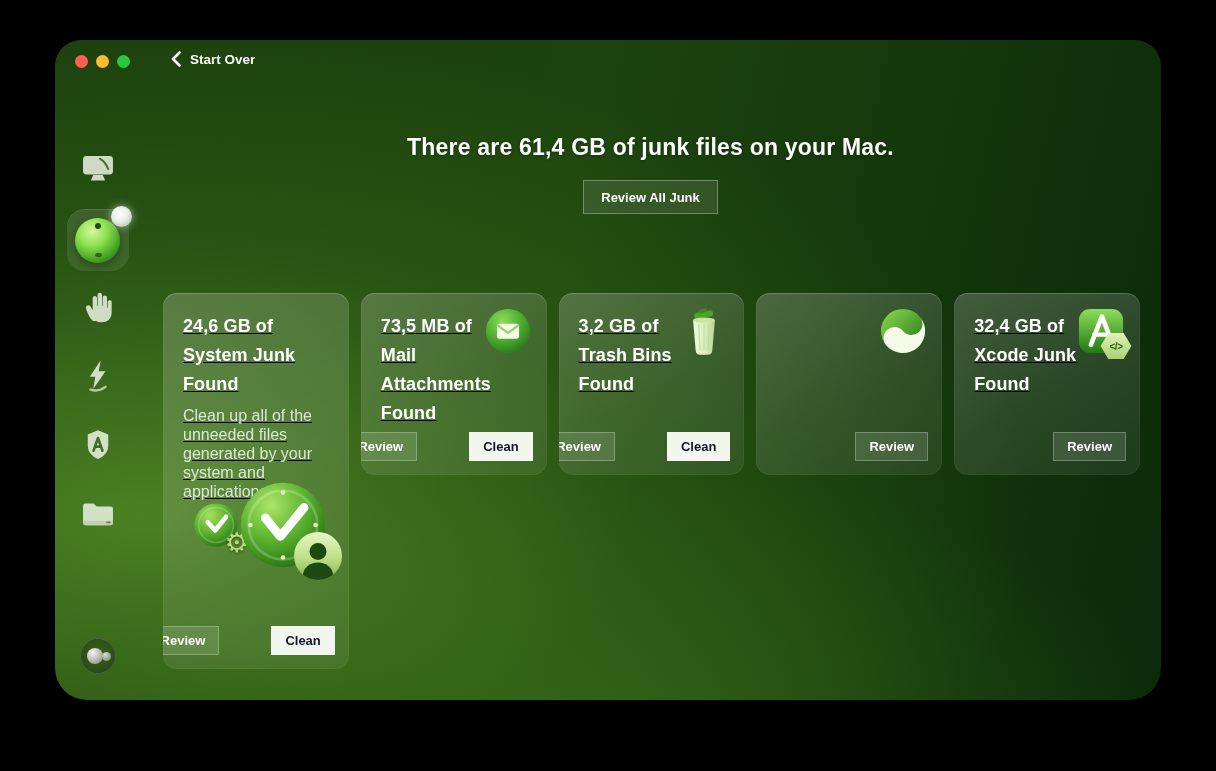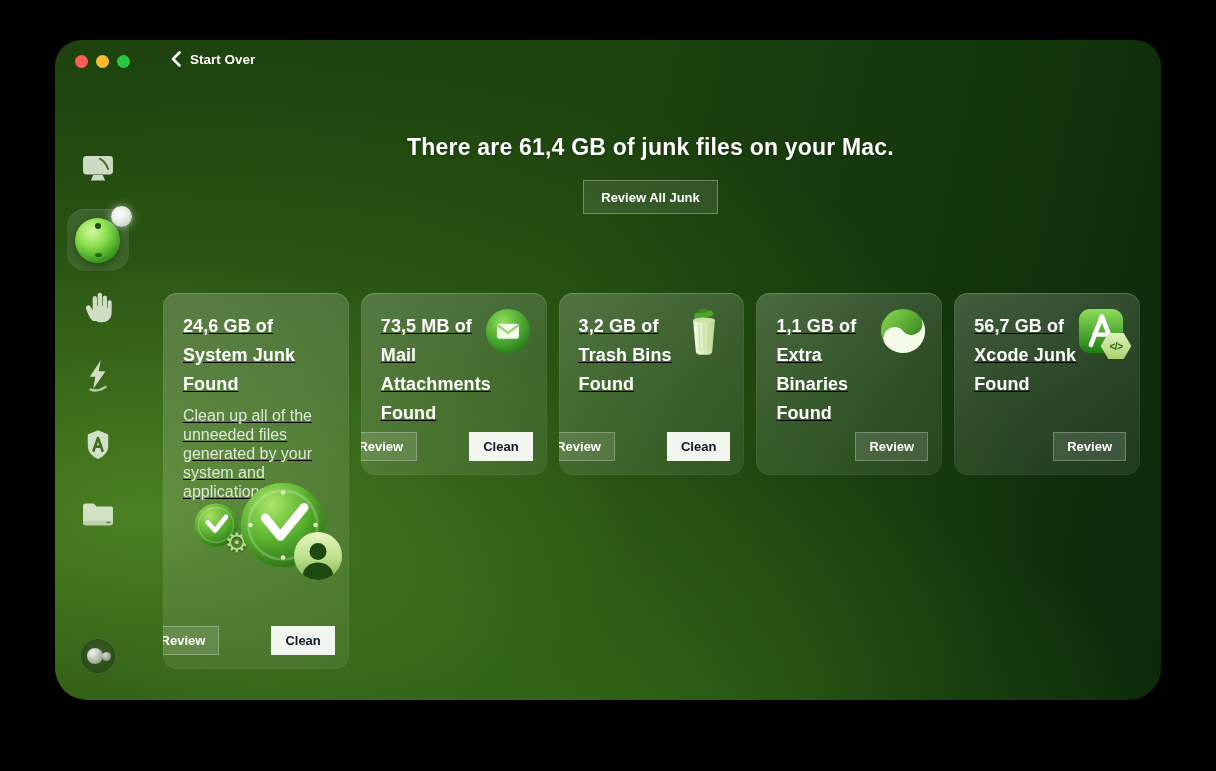--- a/index.html
+++ b/index.html
@@ -313,40 +313,39 @@
               <path d="M38 36 l3 62 M50 36 v62 M62 36 l-3 62" stroke="#b9d696" stroke-width="3" fill="none" opacity="0.7"></path>
             </svg>
           </span>
           <div class="card-actions">
             <div class="btn small">Review</div>
             <div class="btn small primary">Clean</div>
           </div>
         </div>
 
         <div class="card">
-          <div class="card-title">1,1 GB of Extra Binaries Found</div>
           <span class="corner-icon">
             <svg width="46" height="46" viewBox="0 0 100 100">
               <defs>
                   <linearGradient id="bn" x1="0" y1="0" x2="1" y2="1">
                 <stop offset="0" stop-color="#8fdc52"></stop>
                     <stop offset="1" stop-color="#1d6d12"></stop>
               </linearGradient>
                 </defs>
               <circle cx="50" cy="50" r="48" fill="url(#bn)"></circle>
               <path d="M50 2 a48 48 0 0 1 0 96 a24 24 0 0 1 0-48 a24 24 0 0 0 0-48 z" fill="#f4fbe9" transform="rotate(50 50 50)"></path>
             </svg>
           </span>
           <div class="card-actions">
             <div class="btn small">Review</div>
           </div>
         </div>
 
         <div class="card">
-          <div class="card-title">56,7 GB of Xcode Junk Found</div>
+          <div class="card-title">32,4 GB of Xcode Junk Found</div>
           <span class="corner-icon">
             <svg width="46" height="46" viewBox="0 0 100 100">
               <defs>
                   <linearGradient id="xc" x1="0" y1="0" x2="0" y2="1">
                 <stop offset="0" stop-color="#8ede5a"></stop>
                     <stop offset="1" stop-color="#1e7a13"></stop>
               </linearGradient>
                 </defs>
               <rect x="2" y="2" width="96" height="96" rx="24" fill="url(#xc)"></rect>
               <path d="M28 80 L52 18 M52 18 L72 70" stroke="#fff" stroke-width="10" fill="none" stroke-linecap="round"></path>

